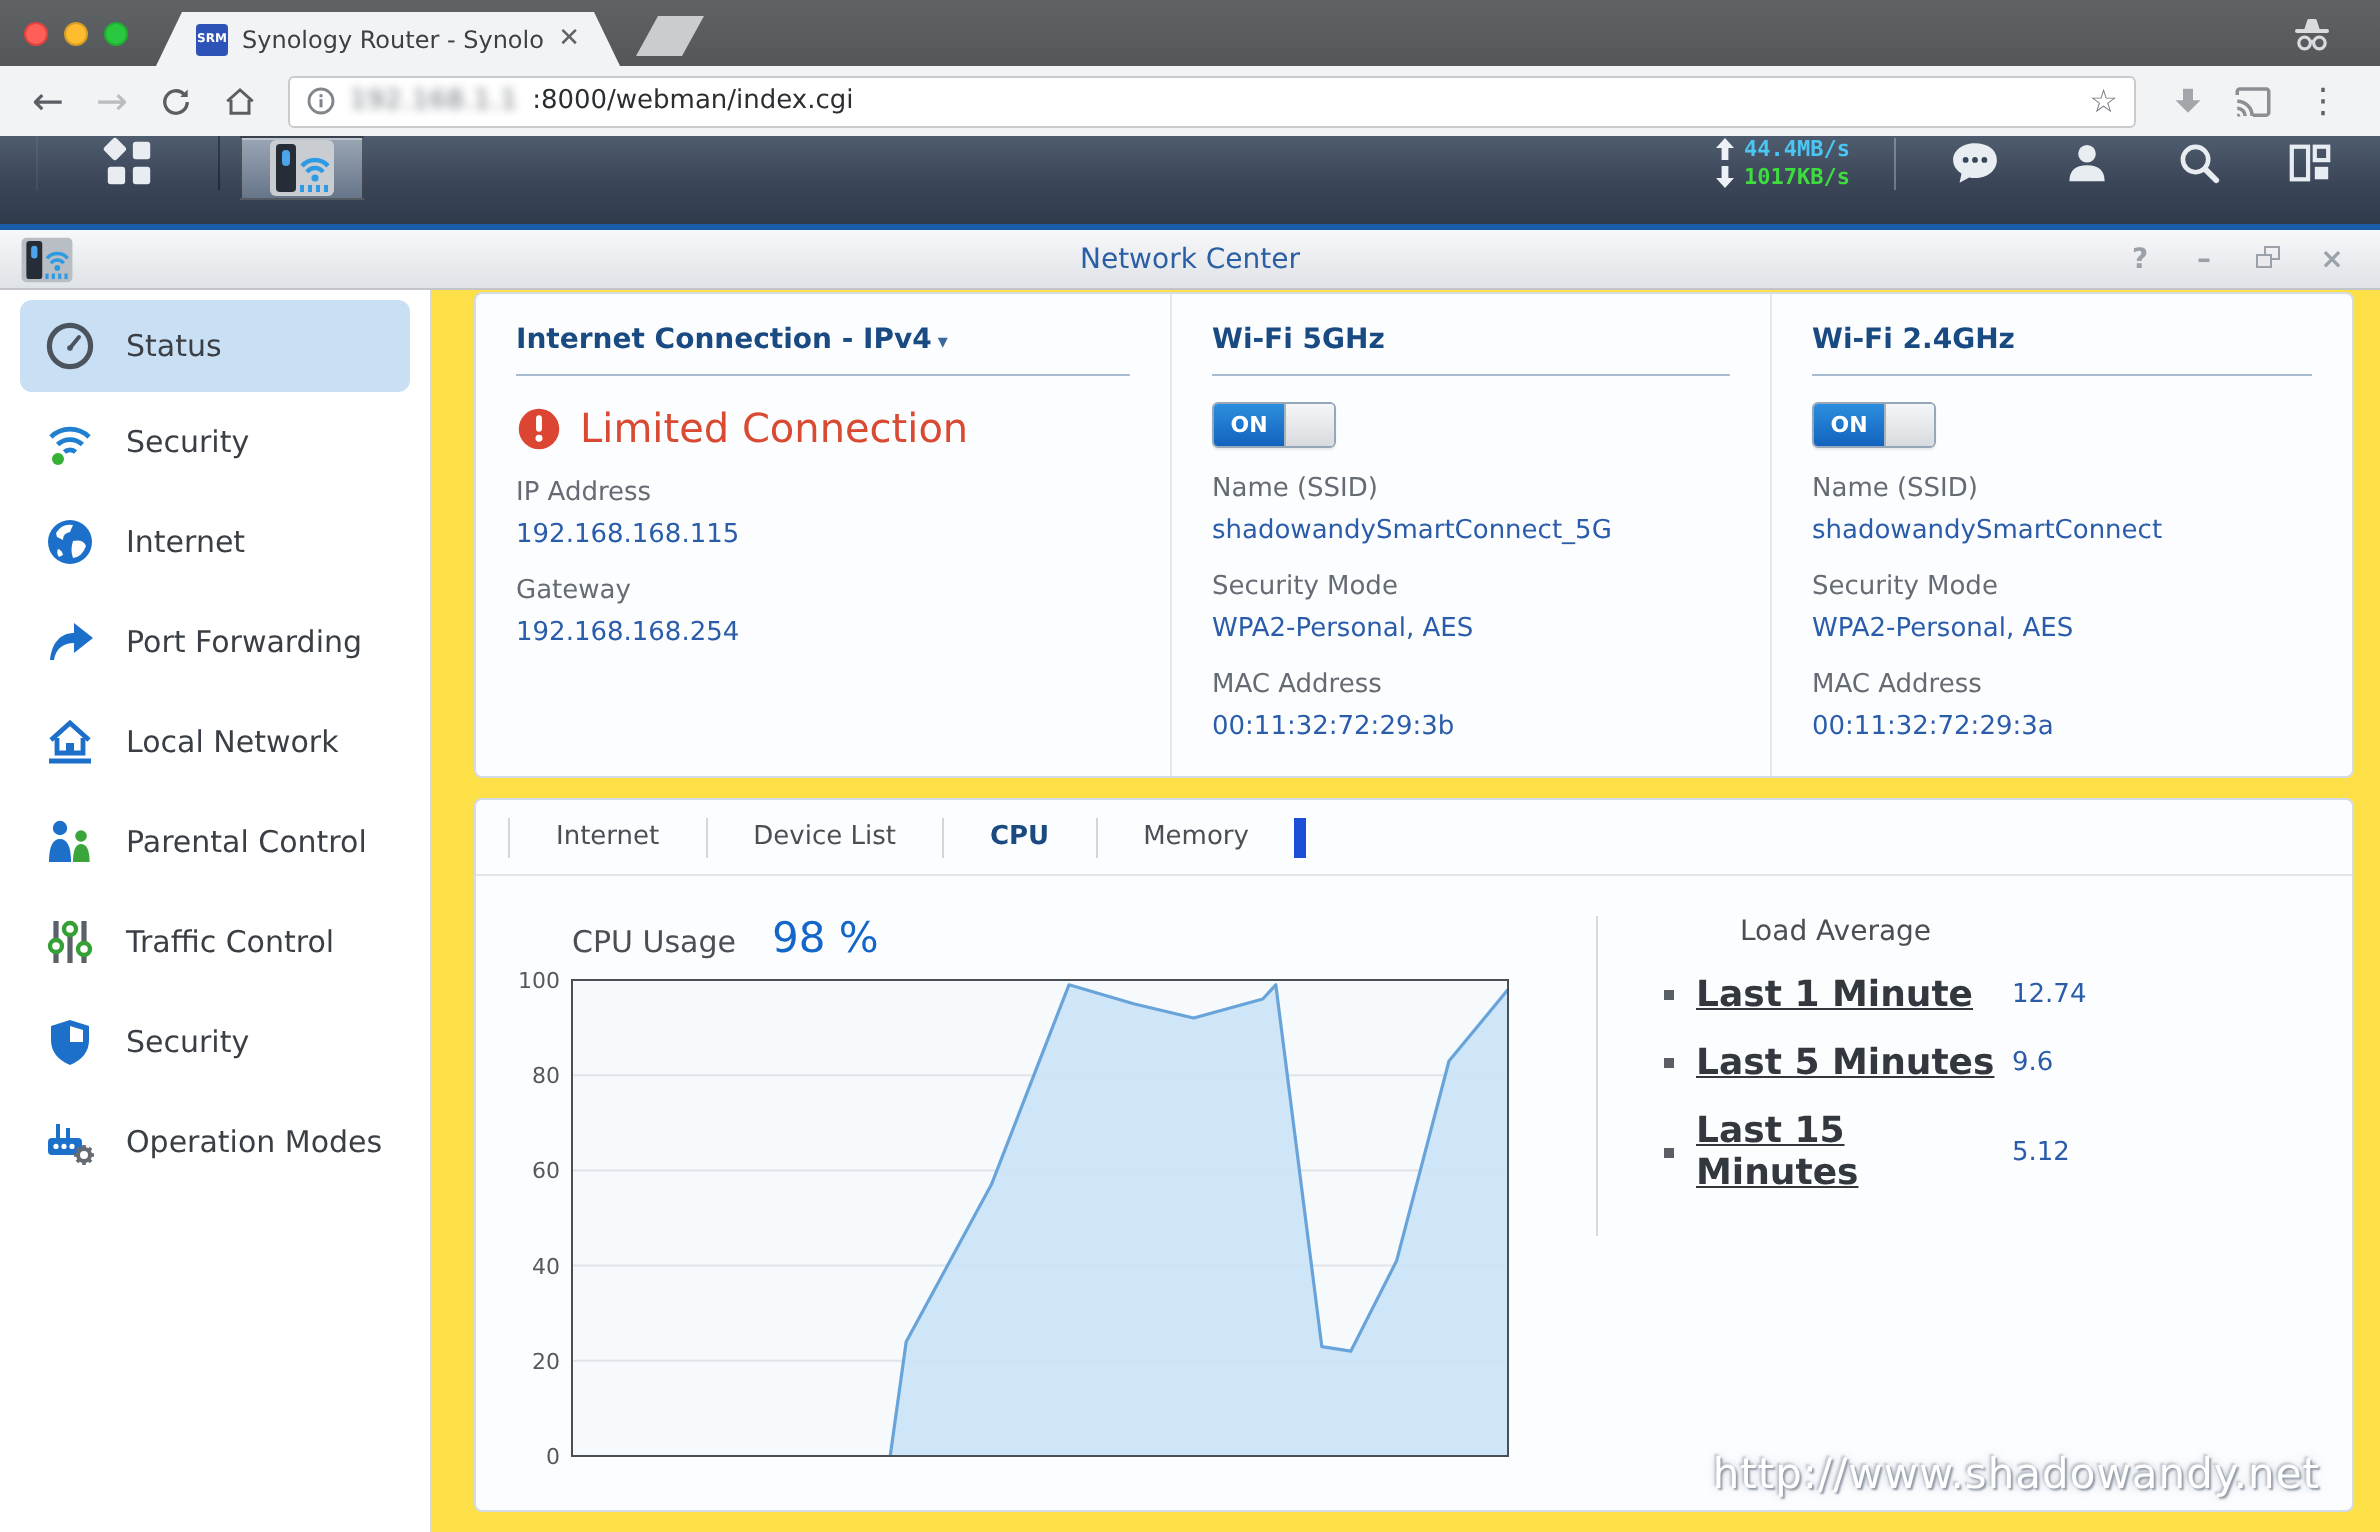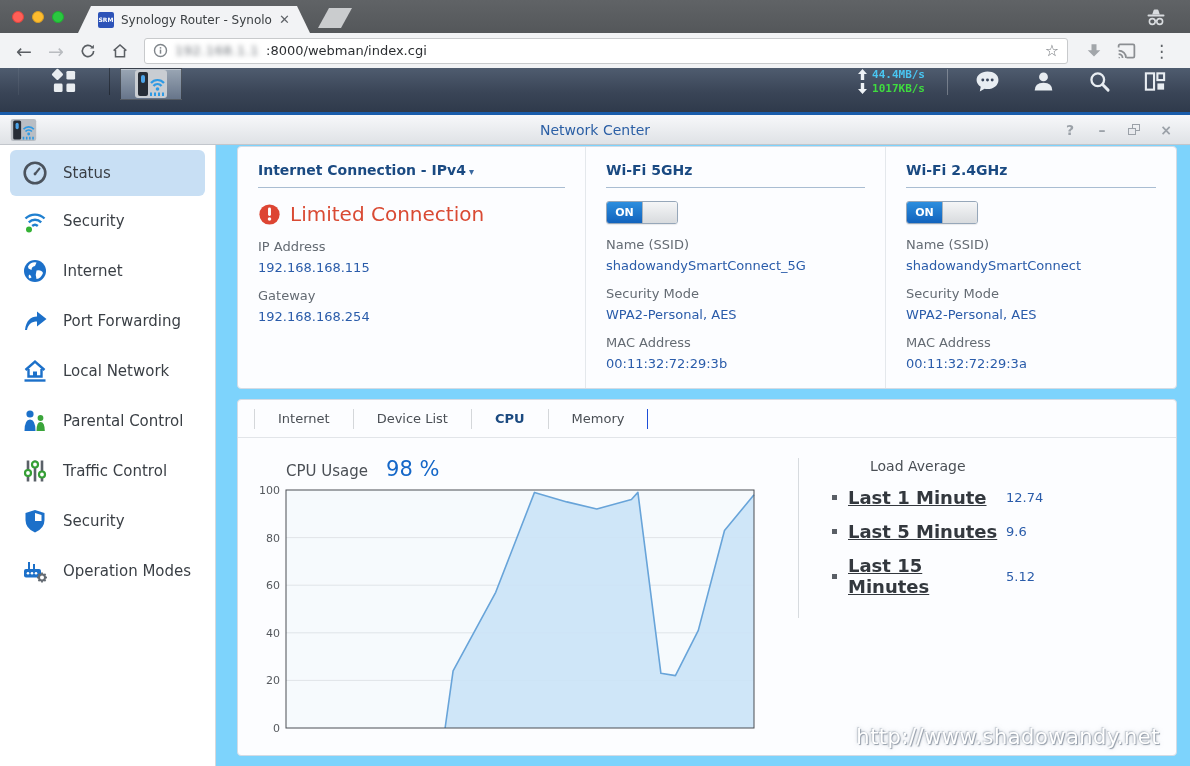--- a/index.html
+++ b/index.html
@@ -71,46 +71,46 @@
   .winbody { display:flex; height:621px; }
 
   
   .sidebar { width:216px; background:#fff; border-right:1px solid #d6d9dc; padding-top:5px; flex:none; }
   .side-item { height:50px; display:flex; align-items:center; gap:15px; padding-left:22px;
                font-size:15px; color:#3a3f45; cursor:default; }
   .side-item.selected { background:#c8dff4; border-radius:6px; margin:0 10px 0 10px; padding-left:12px; height:46px; }
   .side-icon { width:26px; height:26px; flex:none; display:flex; align-items:center; justify-content:center; }
 
   
-  .content { flex:1; background:#7dd3fc; padding:1px 13px 0 21px; }
+  .content { flex:1; background:#fde047; padding:1px 13px 0 21px; }
   .panel { background:#fcfdff; border:1px solid #d4dbe4; border-radius:4px; }
   .panel-status { height:243px; display:flex; }
   .pcol { padding:15px 20px 0 20px; }
   .pcol + .pcol { border-left:1px solid #e4e8ec; }
   .pcol1 { width:347px; }
   .pcol2 { width:300px; }
   .pcol3 { flex:1; }
   .ptitle { font-size:14px; font-weight:bold; color:#1a4a82; }
   .ptitle .caret { font-size:10px; color:#3a69a0; margin-left:3px; }
   .prule { border:none; border-top:1px solid #a9bdd2; margin-top:9px; }
   .alert-row { display:flex; align-items:center; gap:9px; margin-top:14px; }
   .alert-text { font-size:20px; color:#d94a33; }
   .field { margin-top:13px; }
   .flabel { font-size:13px; color:#646b73; }
   .fvalue { font-size:13px; color:#2a5caa; margin-top:6px; }
-  .toggle { margin-top:13px; width:72px; height:23px; border:1px solid #96a7b9; border-radius:3px;
+  .toggle { margin-top:13px; width:62px; height:23px; border:1px solid #96a7b9; border-radius:3px;
             display:flex; overflow:hidden; box-shadow:0 1px 1px rgba(0,0,0,.08); }
   .toggle-on { width:35px; background:linear-gradient(#2c8ede,#1263bd); color:#fff; font-size:11px;
                font-weight:bold; display:flex; align-items:center; justify-content:center; }
   .toggle-knob { flex:1; background:linear-gradient(#f5f6f7,#d8dbde); border-left:1px solid #aab3bc; }
 
   .panel-monitor { margin-top:10px; height:357px; position:relative; }
   .tabrow { height:38px; display:flex; align-items:center; padding-left:16px; border-bottom:1px solid #e2e5e9; }
   .mtab { padding:0 23px; font-size:13px; color:#4a4f55; line-height:20px; border-left:1px solid #d4d7da; }
-  .mtab:last-child { border-right:1px solid #1d4ed8; }
+  .mtab:last-child { border-right:6px solid #1d4ed8; }
   .mtab.active { color:#1b4a80; font-weight:bold; }
   .cpu-line { position:absolute; left:48px; top:57px; display:flex; align-items:baseline; gap:18px; }
   .cpu-label { font-size:15px; color:#4a4f55; }
   .cpu-value { font-size:21px; color:#1467c8; }
   .chart-wrap { position:absolute; left:18px; top:82px; }
   .vdivider { position:absolute; left:560px; top:58px; width:1px; height:160px; background:#d7dbdf; }
   .load-block { position:absolute; left:592px; top:58px; width:310px; }
   .load-title { font-size:14px; color:#4a4f55; margin-left:40px; }
   .load-row { display:flex; align-items:center; margin-top:13px; }
   .bullet { width:5px; height:5px; background:#5a5f66; margin:0 11px 0 2px; flex:none; }

